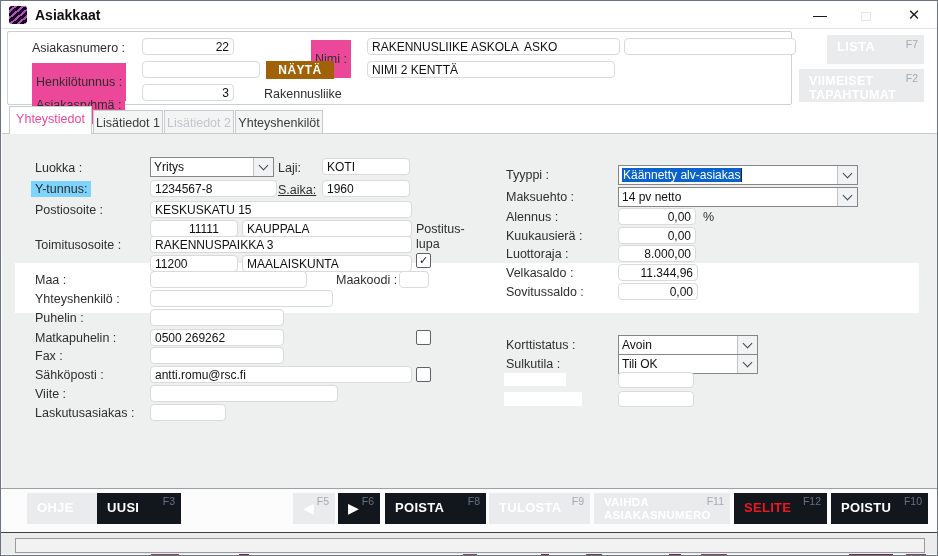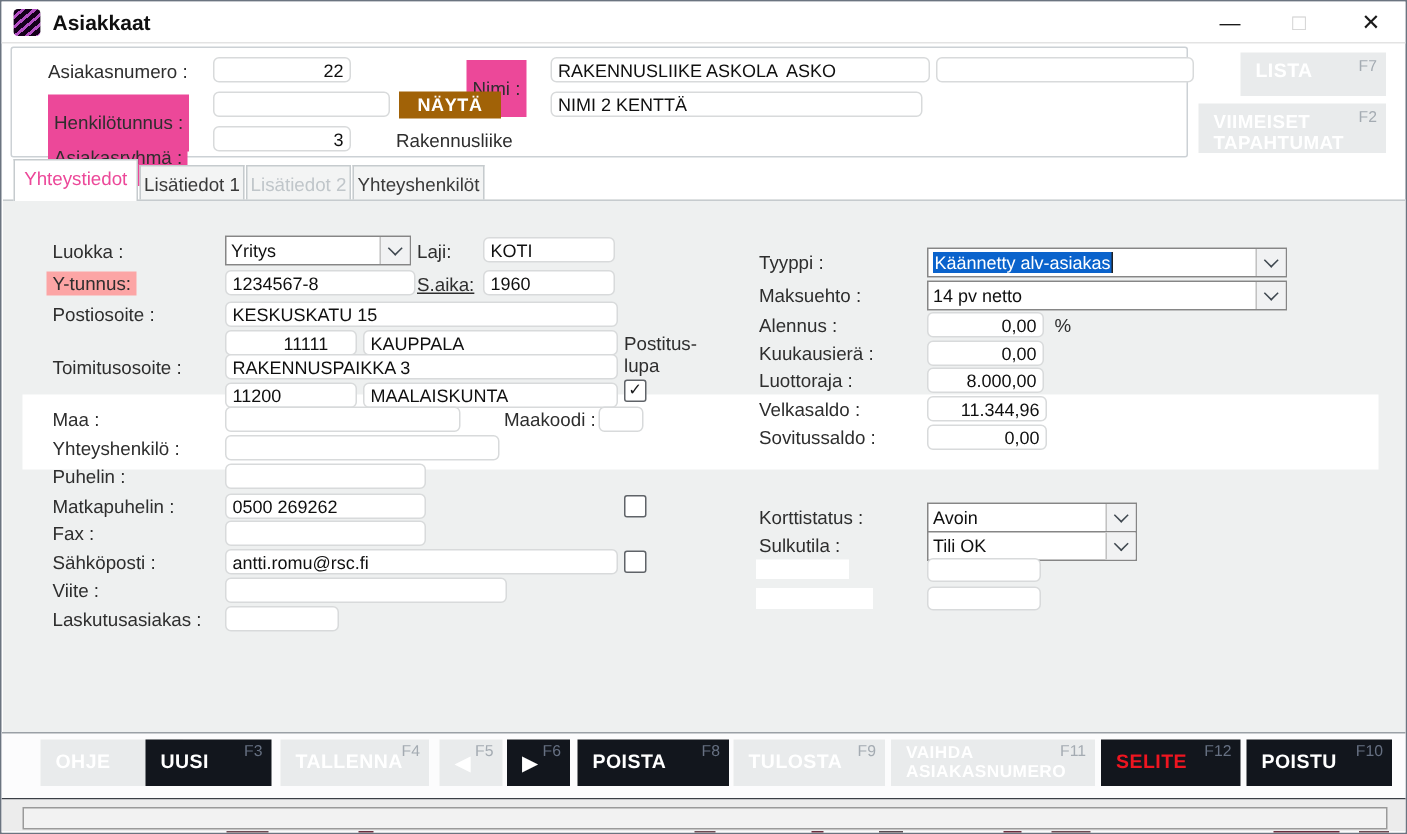--- a/index.html
+++ b/index.html
@@ -8,21 +8,21 @@
   
   .titlebar{left:0;top:0;width:936px;height:28px;background:#ffffff;border-bottom:1px solid #e3e3e3;}
   .tb-icon{left:8px;top:5px;width:18px;height:18px;border-radius:3px;background:#15001b;
     background-image:repeating-linear-gradient(-40deg,#b44fc4 0 2px,#15001b 2px 5px);}
   .tb-title{left:34px;top:6px;font-size:14px;font-weight:600;color:#101010;}
   .tb-ctrl{top:0;width:38px;height:28px;display:flex;align-items:center;justify-content:center;font-size:14px;color:#1a1a1a;cursor:default;}
   
   .panel-top{left:6px;top:30px;width:785px;height:74px;background:#ffffff;border:1px solid #ccd1d5;border-radius:2px;}
   .lbl{position:absolute;font-size:12.5px;color:#2e2e2e;white-space:nowrap;}
   .patch{background:#ec4899;padding:12px 4px;}
-  .patch-white{background:#fca5a5;padding:1px 4px;}
+  .patch-white{background:#7dd3fc;padding:1px 4px;}
   .inp{position:absolute;background:#fff;border:1px solid #d8dadb;border-radius:4px;height:17px;display:flex;align-items:center;padding:0 4px;font-size:12px;color:#101010;overflow:hidden;box-sizing:border-box;}
   .inp span{white-space:pre;}
   .inp.num{justify-content:flex-end;}
   .btn-nayta{position:absolute;background:#a16207;color:#fff;font-size:12px;font-weight:bold;letter-spacing:.4px;display:flex;align-items:center;justify-content:center;box-sizing:border-box;}
   .side-btn{position:absolute;background:#e9ebec;color:#ffffff;font-weight:bold;font-size:13px;letter-spacing:.3px;padding:5px 8px 4px 10px;line-height:1.15;box-sizing:border-box;}
   .fkey{position:absolute;right:6px;top:3px;font-size:10.5px;font-weight:normal;color:#a4abb2;letter-spacing:0;}
   
   .tab{position:absolute;background:#f3f4f4;border:1px solid #c6cbce;border-bottom:none;font-size:12.5px;color:#3a3a3a;display:flex;align-items:flex-start;justify-content:center;padding-top:5px;box-sizing:border-box;}
   .tab.active{background:#ffffff;color:#ec4899;z-index:3;}
   .tab.disabled{color:#c0c6ca;}
@@ -275,24 +275,20 @@
   <div class="abs toolbar"></div>
 
   <div class="btn light" style="left:26px;width:95px;">
     <span>OHJE</span>
       <span class="fkey">F1</span>
     </div>
   <div class="btn dark" style="left:96px;width:84px;">
     <span>UUSI</span>
       <span class="fkey">F3</span>
     </div>
-  <div class="btn light" style="left:186px;width:99px;">
-    <span>TALLENNA</span>
-      <span class="fkey">F4</span>
-    </div>
   <div class="btn light" style="left:292px;width:42px;">
     <span class="glyph">◀</span>
       <span class="fkey">F5</span>
     </div>
   <div class="btn dark" style="left:337px;width:42px;">
     <span class="glyph">▶</span>
       <span class="fkey">F6</span>
     </div>
   <div class="btn dark" style="left:384px;width:101px;">
     <span>POISTA</span>

